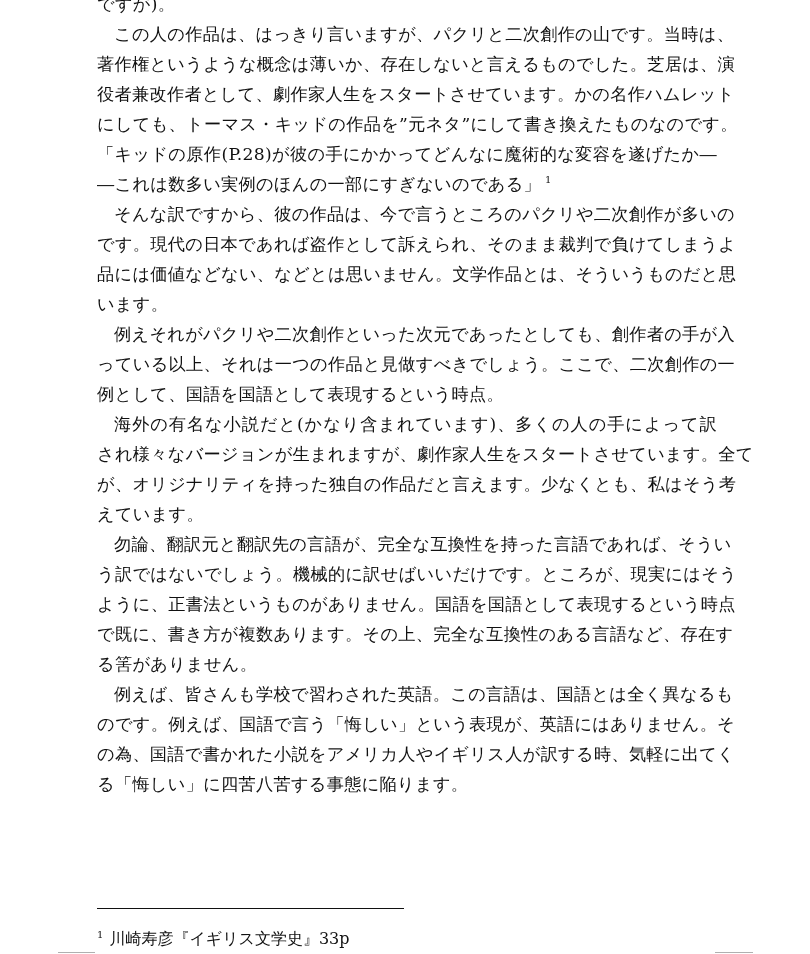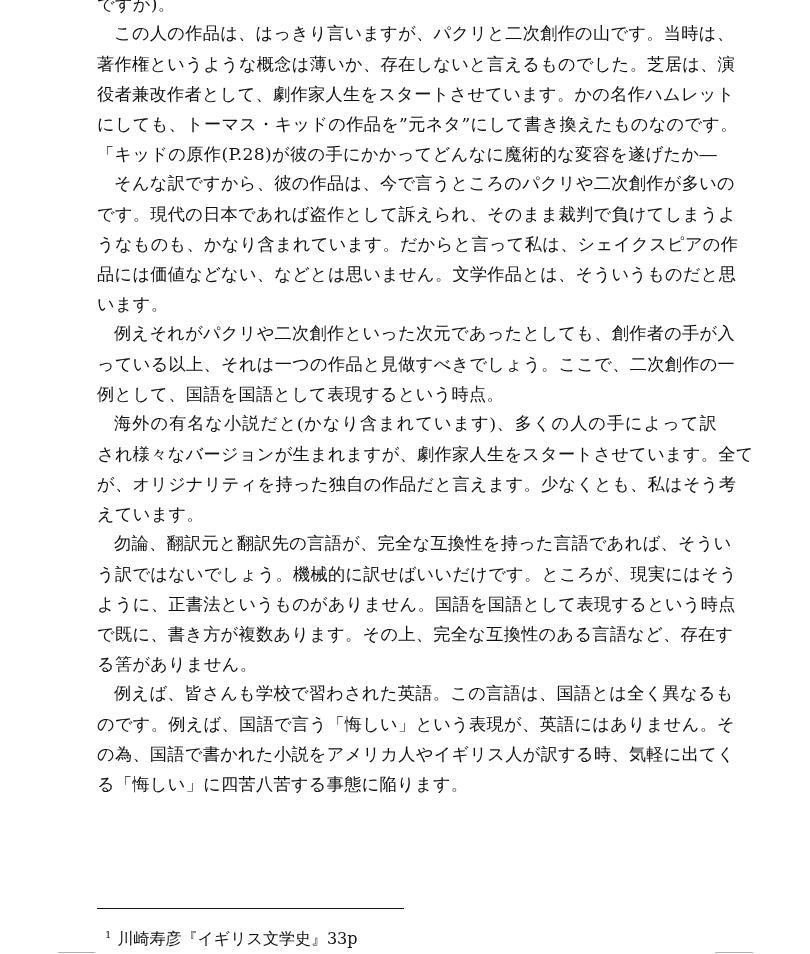--- a/index.html
+++ b/index.html
@@ -36,39 +36,38 @@
       white-space: nowrap;
       letter-spacing: 0.3px;
       text-align: justify;
       text-align-last: justify;
     }
     .line.last {
       text-align-last: left;
     }
     .line.indent {
       padding-left: 17px;
-      font-family: Liberation Serif, serif;
     }
     .fnref {
       font-size: 10px;
       vertical-align: super;
       line-height: 0;
       margin-left: 4px;
     }
     .footnote-rule {
       position: absolute;
       left: 97px;
       top: 908px;
       width: 307px;
       height: 1px;
       background: #111111;
     }
     .footnote {
       position: absolute;
-      left: 105px;
+      left: 97px;
       top: 927px;
       font-size: 16px;
       line-height: 24px;
       white-space: nowrap;
     }
     .footnote .fn-num {
       font-size: 10px;
       vertical-align: super;
       line-height: 0;
       margin-right: 6px;
@@ -86,23 +85,23 @@
 <body>
 
 <div class="page">
   <div class="body-text" id="body-text">
       <div class="line last"><span>ですが)。</span></div>
       <div class="line indent"><span>この人の作品は、はっきり言いますが、パクリと二次創作の山です。当時は、</span></div>
       <div class="line"><span>著作権というような概念は薄いか、存在しないと言えるものでした。芝居は、演</span></div>
       <div class="line"><span>役者兼改作者として、劇作家人生をスタートさせています。かの名作ハムレット</span></div>
       <div class="line"><span>にしても、トーマス・キッドの作品を”元ネタ”にして書き換えたものなのです。</span></div>
       <div class="line"><span>「キッドの原作(P.28)が彼の手にかかってどんなに魔術的な変容を遂げたか―</span></div>
+      <div class="line last"><span>―これは数多い実例のほんの一部にすぎないのである」</span><span class="fnref">1</span></div>
       <div class="line indent"><span>そんな訳ですから、彼の作品は、今で言うところのパクリや二次創作が多いの</span></div>
       <div class="line"><span>です。現代の日本であれば盗作として訴えられ、そのまま裁判で負けてしまうよ</span></div>
-      <div class="line"><span>うなものも、かなり含まれています。だからと言って私は、シェイクスピアの作</span></div>
       <div class="line"><span>品には価値などない、などとは思いません。文学作品とは、そういうものだと思</span></div>
       <div class="line last"><span>います。</span></div>
       <div class="line indent"><span>例えそれがパクリや二次創作といった次元であったとしても、創作者の手が入</span></div>
       <div class="line"><span>っている以上、それは一つの作品と見做すべきでしょう。ここで、二次創作の一</span></div>
       <div class="line last"><span>例として、国語を国語として表現するという時点。</span></div>
       <div class="line indent"><span>海外の有名な小説だと(かなり含まれています)、多くの人の手によって訳</span></div>
       <div class="line"><span>され様々なバージョンが生まれますが、劇作家人生をスタートさせています。全て</span></div>
       <div class="line"><span>が、オリジナリティを持った独自の作品だと言えます。少なくとも、私はそう考</span></div>
       <div class="line last"><span>えています。</span></div>
       <div class="line indent"><span>勿論、翻訳元と翻訳先の言語が、完全な互換性を持った言語であれば、そうい</span></div>

